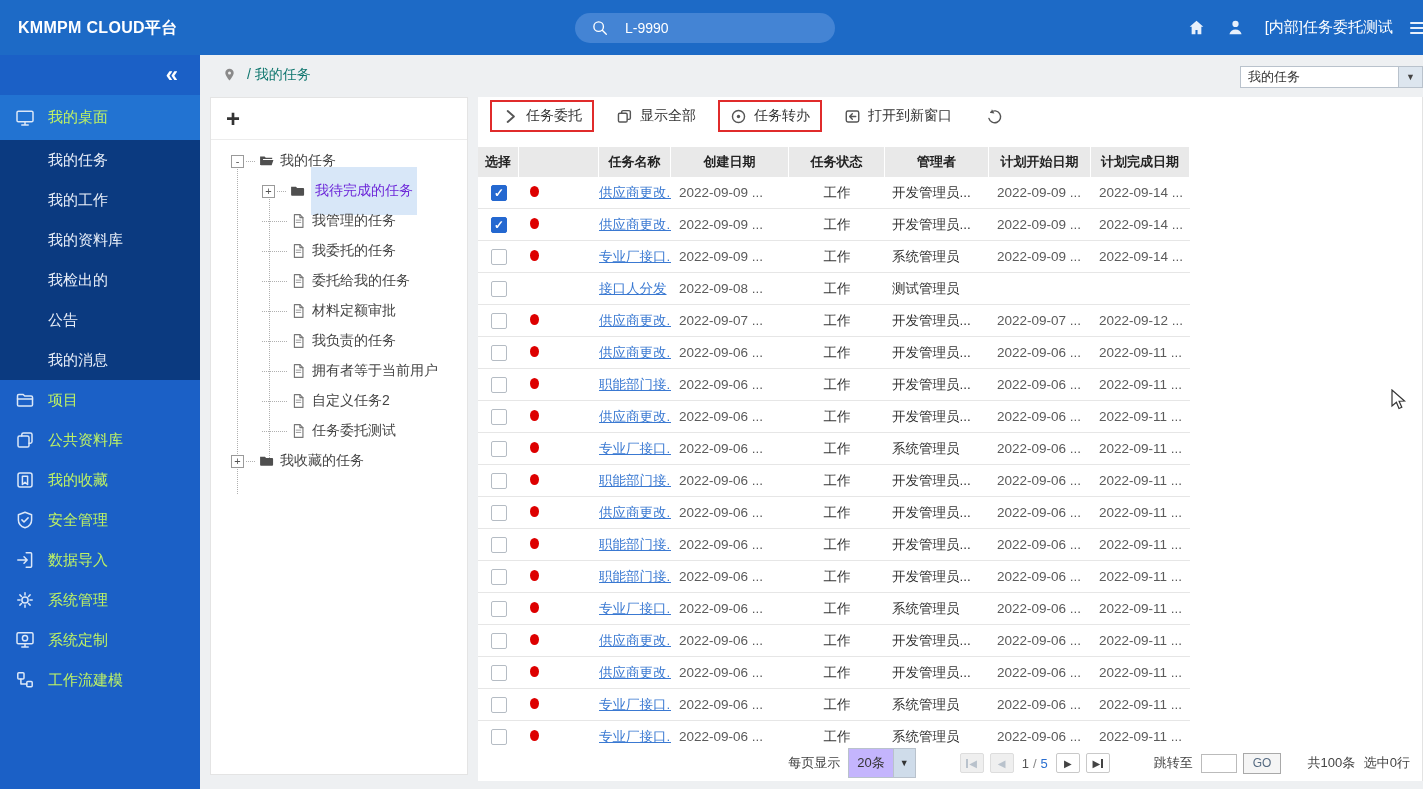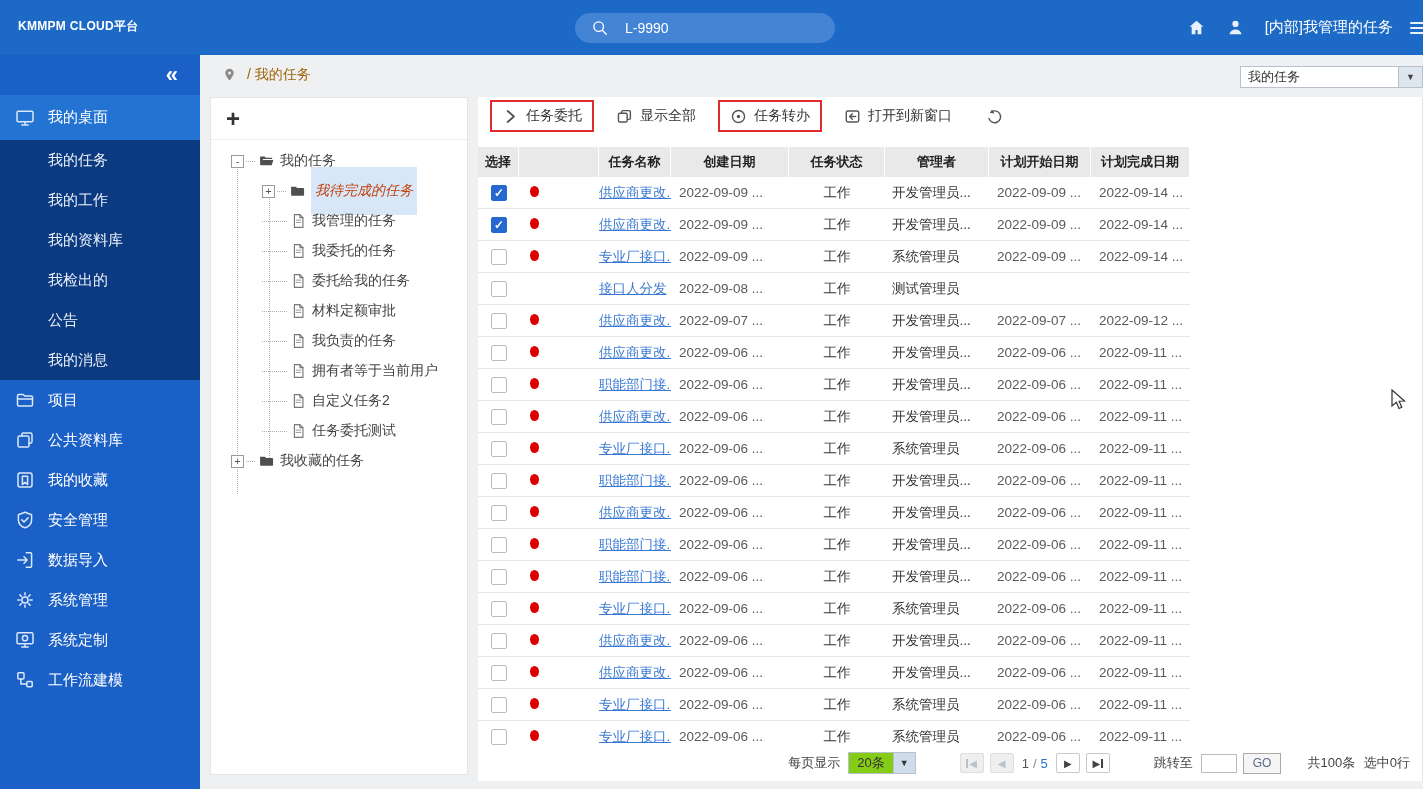--- a/index.html
+++ b/index.html
@@ -2,44 +2,44 @@
 <html><head>
 <meta charset="utf-8">
 <style>
   * { box-sizing: border-box; margin: 0; padding: 0; }
   html,body { width:1423px; height:789px; overflow:hidden;
     font-family:"Liberation Sans", sans-serif; background:#eef0f2; }
 
   
   #topbar { position:absolute; left:0; top:0; width:1423px; height:55px;
     background:#1d6ac6; color:#fff; }
-  #app-title { position:absolute; left:18px; top:18px; font-size:12px; font-weight:bold; letter-spacing:.3px;text-align:center; }
+  #app-title { position:absolute; left:18px; top:18px; font-size:16px; font-weight:bold; letter-spacing:.3px;text-align:center; }
   #searchbox { position:absolute; left:575px; top:13px; width:260px; height:30px;
     background:#4484d4; border-radius:15px; display:flex; align-items:center; color:#fff; }
   #searchbox .sicon { margin-left:16px; width:18px; height:18px; }
   #searchbox .sval { margin-left:16px; font-size:14px; }
   #topright { position:absolute; right:0; top:0; height:55px; display:flex; align-items:center; gap:15px; padding-right:2px; }
   #topright .ticon { width:19px; height:19px; color:#e8f0fb; }
   #topright .uname { font-size:15px; }
   #topright .micon { width:20px; height:20px; margin-right:-7px; color:#e8f0fb; }
   svg { display:block; }
 
   
   #sidebar { position:absolute; left:0; top:55px; bottom:0; width:200px; background:#1b60c6; color:#fff; }
   #collapse-row { height:40px; display:flex; justify-content:flex-end; align-items:center; padding-right:22px; }
   #collapse-row .chev { font-size:22px; font-weight:bold; color:#fff; cursor:pointer; line-height:1; }
-  .side-item { height:40px; display:flex; align-items:center; font-size:15px; color:#ffffff; cursor:pointer; }
+  .side-item { height:40px; display:flex; align-items:center; font-size:15px; color:#bef264; cursor:pointer; }
   .side-item .sic { width:20px; height:20px; margin-left:15px; margin-right:13px; color:#dce8f8; flex:none; }
   #desktop-item { height:45px; background:#2273d2; }
   #subblock { background:#0b3a80; padding:0; }
   #subblock .side-sub { height:40px; display:flex; align-items:center; padding-left:48px; font-size:15px; color:#e8eef8; cursor:pointer; }
 
   
   #crumb-row { position:absolute; left:200px; top:55px; right:0; height:40px; }
-  #crumb { position:absolute; left:22px; top:11px; display:flex; align-items:center; gap:10px; color:#a16207; font-size:14px; }
+  #crumb { position:absolute; left:22px; top:11px; display:flex; align-items:center; gap:10px; color:#0f766e; font-size:14px; }
   #crumb .pic { width:15px; height:18px; color:#8a8a8a; }
   #view-select { position:absolute; right:0; top:11px; width:183px; height:22px; background:#fff;
     border:1px solid #b9c2cc; display:flex; align-items:center; cursor:pointer; }
   #view-select .vtext { flex:1; padding-left:7px; font-size:13px; color:#333; }
   #view-select .vbtn { width:24px; height:100%; background:#dde6ef; border-left:1px solid #b9c2cc;
     display:flex; align-items:center; justify-content:center; font-size:9px; color:#444; }
 
   
   #tree-card { position:absolute; left:210px; top:97px; width:258px; height:678px;
     background:#fff; border:1px solid #e4e4e4; }
@@ -51,21 +51,21 @@
   #guide-child { left:58px; top:52px; height:270px; }
   .tnode { position:relative; display:flex; align-items:center; height:30px; font-size:14px; color:#444; cursor:pointer; }
   .tnode.lv0 { padding-left:20px; }
   .tnode.lv1 { padding-left:51px; }
   .exp { width:13px; height:13px; border:1px solid #9a9a9a; background:#fff; color:#555;
     font-size:11px; line-height:11px; text-align:center; flex:none; margin-right:2px; z-index:2; }
   .dots { width:9px; border-top:1px dotted #b0b0b0; flex:none; margin-right:3px; }
   .tnode.leaf .dots { width:25px; }
   .ticon { width:17px; height:16px; flex:none; margin-right:5px; }
   .tlabel { white-space:nowrap; }
-  .tnode.selected .tlabel { background:#d8e7f8; color:#c2410c; padding:15px 4px;font-style:italic; }
+  .tnode.selected .tlabel { background:#d8e7f8; color:#6d28d9; padding:15px 4px; }
 
   
   #main-card { position:absolute; left:478px; top:97px; width:945px; height:684px;
     background:#fff; border-right:1px solid #e3e3e3; }
   #toolbar { height:38px; display:flex; align-items:center; padding-left:12px; gap:10px; }
   .tbtn { display:flex; align-items:flex-end; gap:7px; font-size:14px; color:#333;
     padding:5px 10px; border:2px solid transparent; cursor:pointer; white-space:nowrap; }
   .tbtn .bic { width:17px; height:17px; color:#555; flex:none; }
   .tbtn.annot { border-color:#e02b2b; }
 
@@ -86,21 +86,21 @@
   .dot.off { visibility:hidden; }
   .lnk { color:#3a79d2; text-decoration:underline; cursor:pointer; }
   .c3,.c6,.c7 { color:#5a5a5a; padding-left:8px; }
   .c4 { text-align:center; }
   .c5 { padding-left:7px; }
 
   
   #pager { position:absolute; left:0; right:0; bottom:0; height:36px; background:#fff;
     display:flex; align-items:center; justify-content:flex-end; font-size:13px; color:#444; padding-right:12px; }
   #pager .lbl { color:#444; }
-  #pp-select { display:flex; align-items:center; height:22px; border:1px solid #b9c2cc; background:#84cc16; margin-left:8px; cursor:pointer; }
+  #pp-select { display:flex; align-items:center; height:30px; border:1px solid #b9c2cc; background:#c4b5fd; margin-left:8px; cursor:pointer; }
   #pp-select .pval { padding:0 8px; font-size:13px; color:#333; }
   #pp-select .pbtn { width:22px; height:100%; background:#cfdcea; border-left:1px solid #b9c2cc;
     display:flex; align-items:center; justify-content:center; font-size:9px; color:#333; }
   .pgbtn { width:24px; height:20px; border:1px solid #c9c9c9; background:#fff; display:flex; align-items:center;
     justify-content:center; gap:1px; cursor:pointer; font-size:10px; color:#444; border-radius:2px; }
   .pgbtn.dis { background:#efefef; border-color:#ddd; color:#b9c2cc; cursor:default; }
   .pgbtn .bar { width:2px; height:9px; background:currentColor; }
   #pageinfo { margin:0 8px; color:#555; }
   #pageinfo .cur { color:#555; } #pageinfo .sep { color:#888; margin:0 4px; } #pageinfo .tot { color:#2a6fd0; }
   #jump-input { width:36px; height:19px; border:1px solid #bbb; margin:0 6px 0 8px; }
@@ -131,21 +131,21 @@
         <svg viewBox="0 0 20 20" width="100%" height="100%" fill="none" stroke="currentColor" stroke-width="1.5" stroke-linecap="round" stroke-linejoin="round">
           <path d="M10 2.8 2.8 9.2h2.1V17h4v-4.4h2.2V17h4V9.2h2.1z" fill="currentColor" stroke="none"></path>
         </svg>
       </span>
     <span class="ticon">
         <svg viewBox="0 0 20 20" width="100%" height="100%" fill="none" stroke="currentColor" stroke-width="1.5" stroke-linecap="round" stroke-linejoin="round">
           <circle cx="10" cy="6.3" r="3.3" fill="currentColor" stroke="none"></circle>
           <path d="M3.6 17.2c.7-3.6 3.3-5.2 6.4-5.2s5.7 1.6 6.4 5.2z" fill="currentColor" stroke="none"></path>
         </svg>
       </span>
-    <span class="uname">[内部]我管理的任务</span>
+    <span class="uname">[内部]任务委托测试</span>
     <span class="micon">
         <svg viewBox="0 0 20 20" width="100%" height="100%" fill="none" stroke="currentColor" stroke-width="1.5" stroke-linecap="round" stroke-linejoin="round">
           <path d="M3 5h14M3 10h14M3 15h14" stroke-width="2"></path>
         </svg>
       </span>
   </div>
 </div>
 
 <div id="sidebar">
   <div id="collapse-row">

